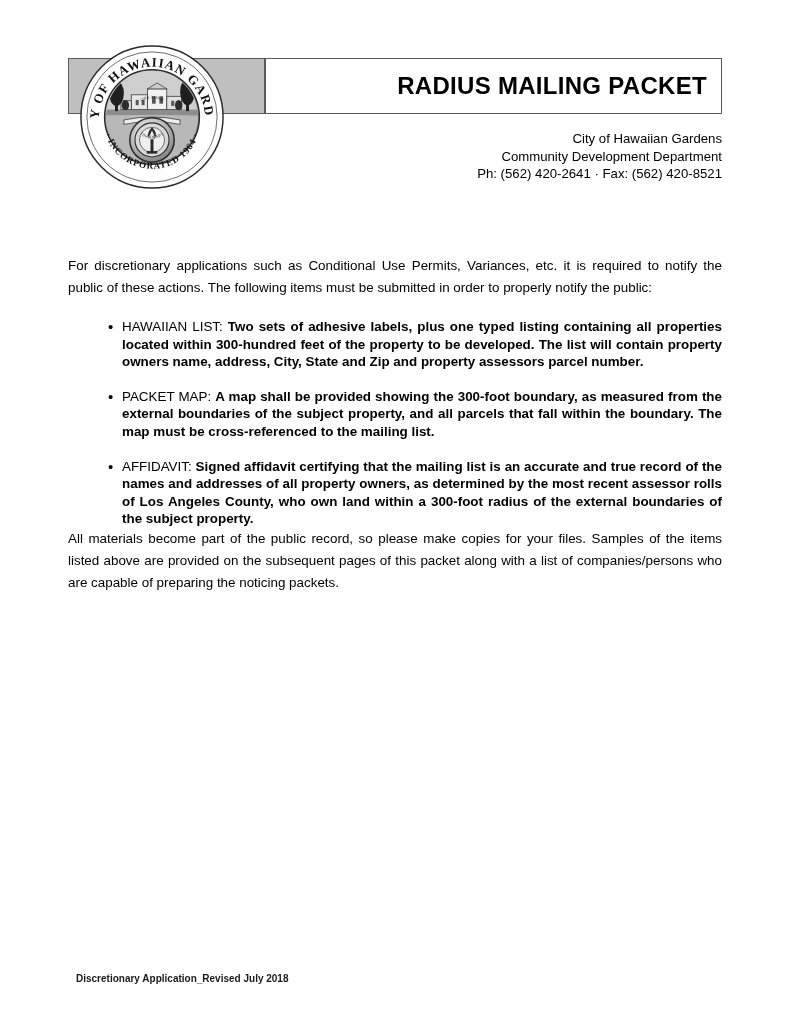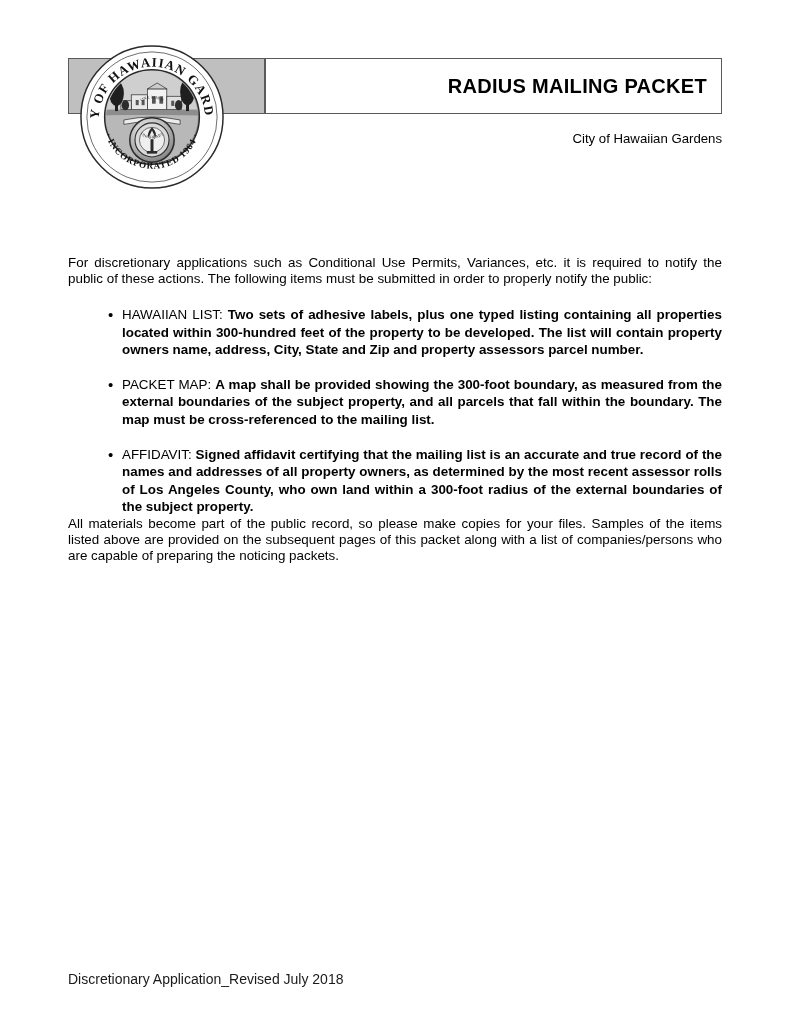--- a/index.html
+++ b/index.html
@@ -48,21 +48,21 @@
     right: 0;
     height: 56px;
     background: #ffffff;
     border: 1px solid #5a5a5a;
     box-sizing: border-box;
     display: flex;
     align-items: center;
     justify-content: flex-end;
   }
   .header-title {
-    font-size: 20px;
+    font-size: 24px;
     font-weight: bold;
     letter-spacing: 0.3px;
     padding-right: 14px;
     white-space: nowrap;
   }
 
   
   .seal {
     position: absolute;
     left: 78px;
@@ -90,21 +90,21 @@
   
   .body-content {
     position: absolute;
     left: 68px;
     top: 255px;
     width: 654px;
   }
   p.para {
     margin: 0;
     font-size: 13.4px;
-    line-height: 16px;
+    line-height: 22px;
     text-align: justify;
   }
   .intro { margin-bottom: 0; }
 
   ul.items {
     list-style: none;
     margin: 19px 0 0 0;
     padding: 0;
   }
   ul.items li {
@@ -124,26 +124,27 @@
     line-height: 17.6px;
   }
   .item-label { font-weight: normal; }
   .item-text { font-weight: bold; margin-top: 29px; }
 
   .closing { margin-top: 20px; }
 
   
   .footer {
     position: absolute;
-    left: 68px;
+    left: 76px;
     top: 973px;
-    font-size: 14px;
+    font-size: 10px;
     line-height: 12px;
     color: #1a1a1a;
     white-space: nowrap;
+    font-weight: bold;
   }
 </style>
 </head>
 <body>
 
 <div class="page">
 
   <div class="header">
     <div class="header-gray-box"></div>
     <div class="header-title-box">
@@ -222,20 +223,22 @@
         <textPath href="#arcTop" startOffset="50%" text-anchor="middle">CITY OF HAWAIIAN GARDENS</textPath>
       </text>
       <text font-family="'Liberation Serif', serif" font-size="12.5" font-weight="bold" fill="#111111" letter-spacing="1.1">
         <textPath href="#arcBottom" startOffset="50%" text-anchor="middle">· INCORPORATED 1964 ·</textPath>
       </text>
     </svg>
   </div>
 
   <div class="address-block">
     <div>City of Hawaiian Gardens</div>
+    <div>Community Development Department</div>
+    <div>Ph: (562) 420-2641  ·  Fax: (562) 420-8521</div>
   </div>
 
   <div class="body-content">
     <p class="para intro">For discretionary applications such as Conditional Use Permits, Variances, etc. it is required to notify the public of these actions.  The following items must be submitted in order to properly notify the public:</p>
 
     <ul class="items">
       <li>
         <span class="bullet">•</span>
         <span class="item-label">HAWAIIAN LIST:</span>
         <span class="item-text">Two sets of adhesive labels, plus one typed listing containing all properties located within 300-hundred feet of the property to be developed. The list will contain property owners name, address, City, State and Zip and property assessors parcel number.</span>

